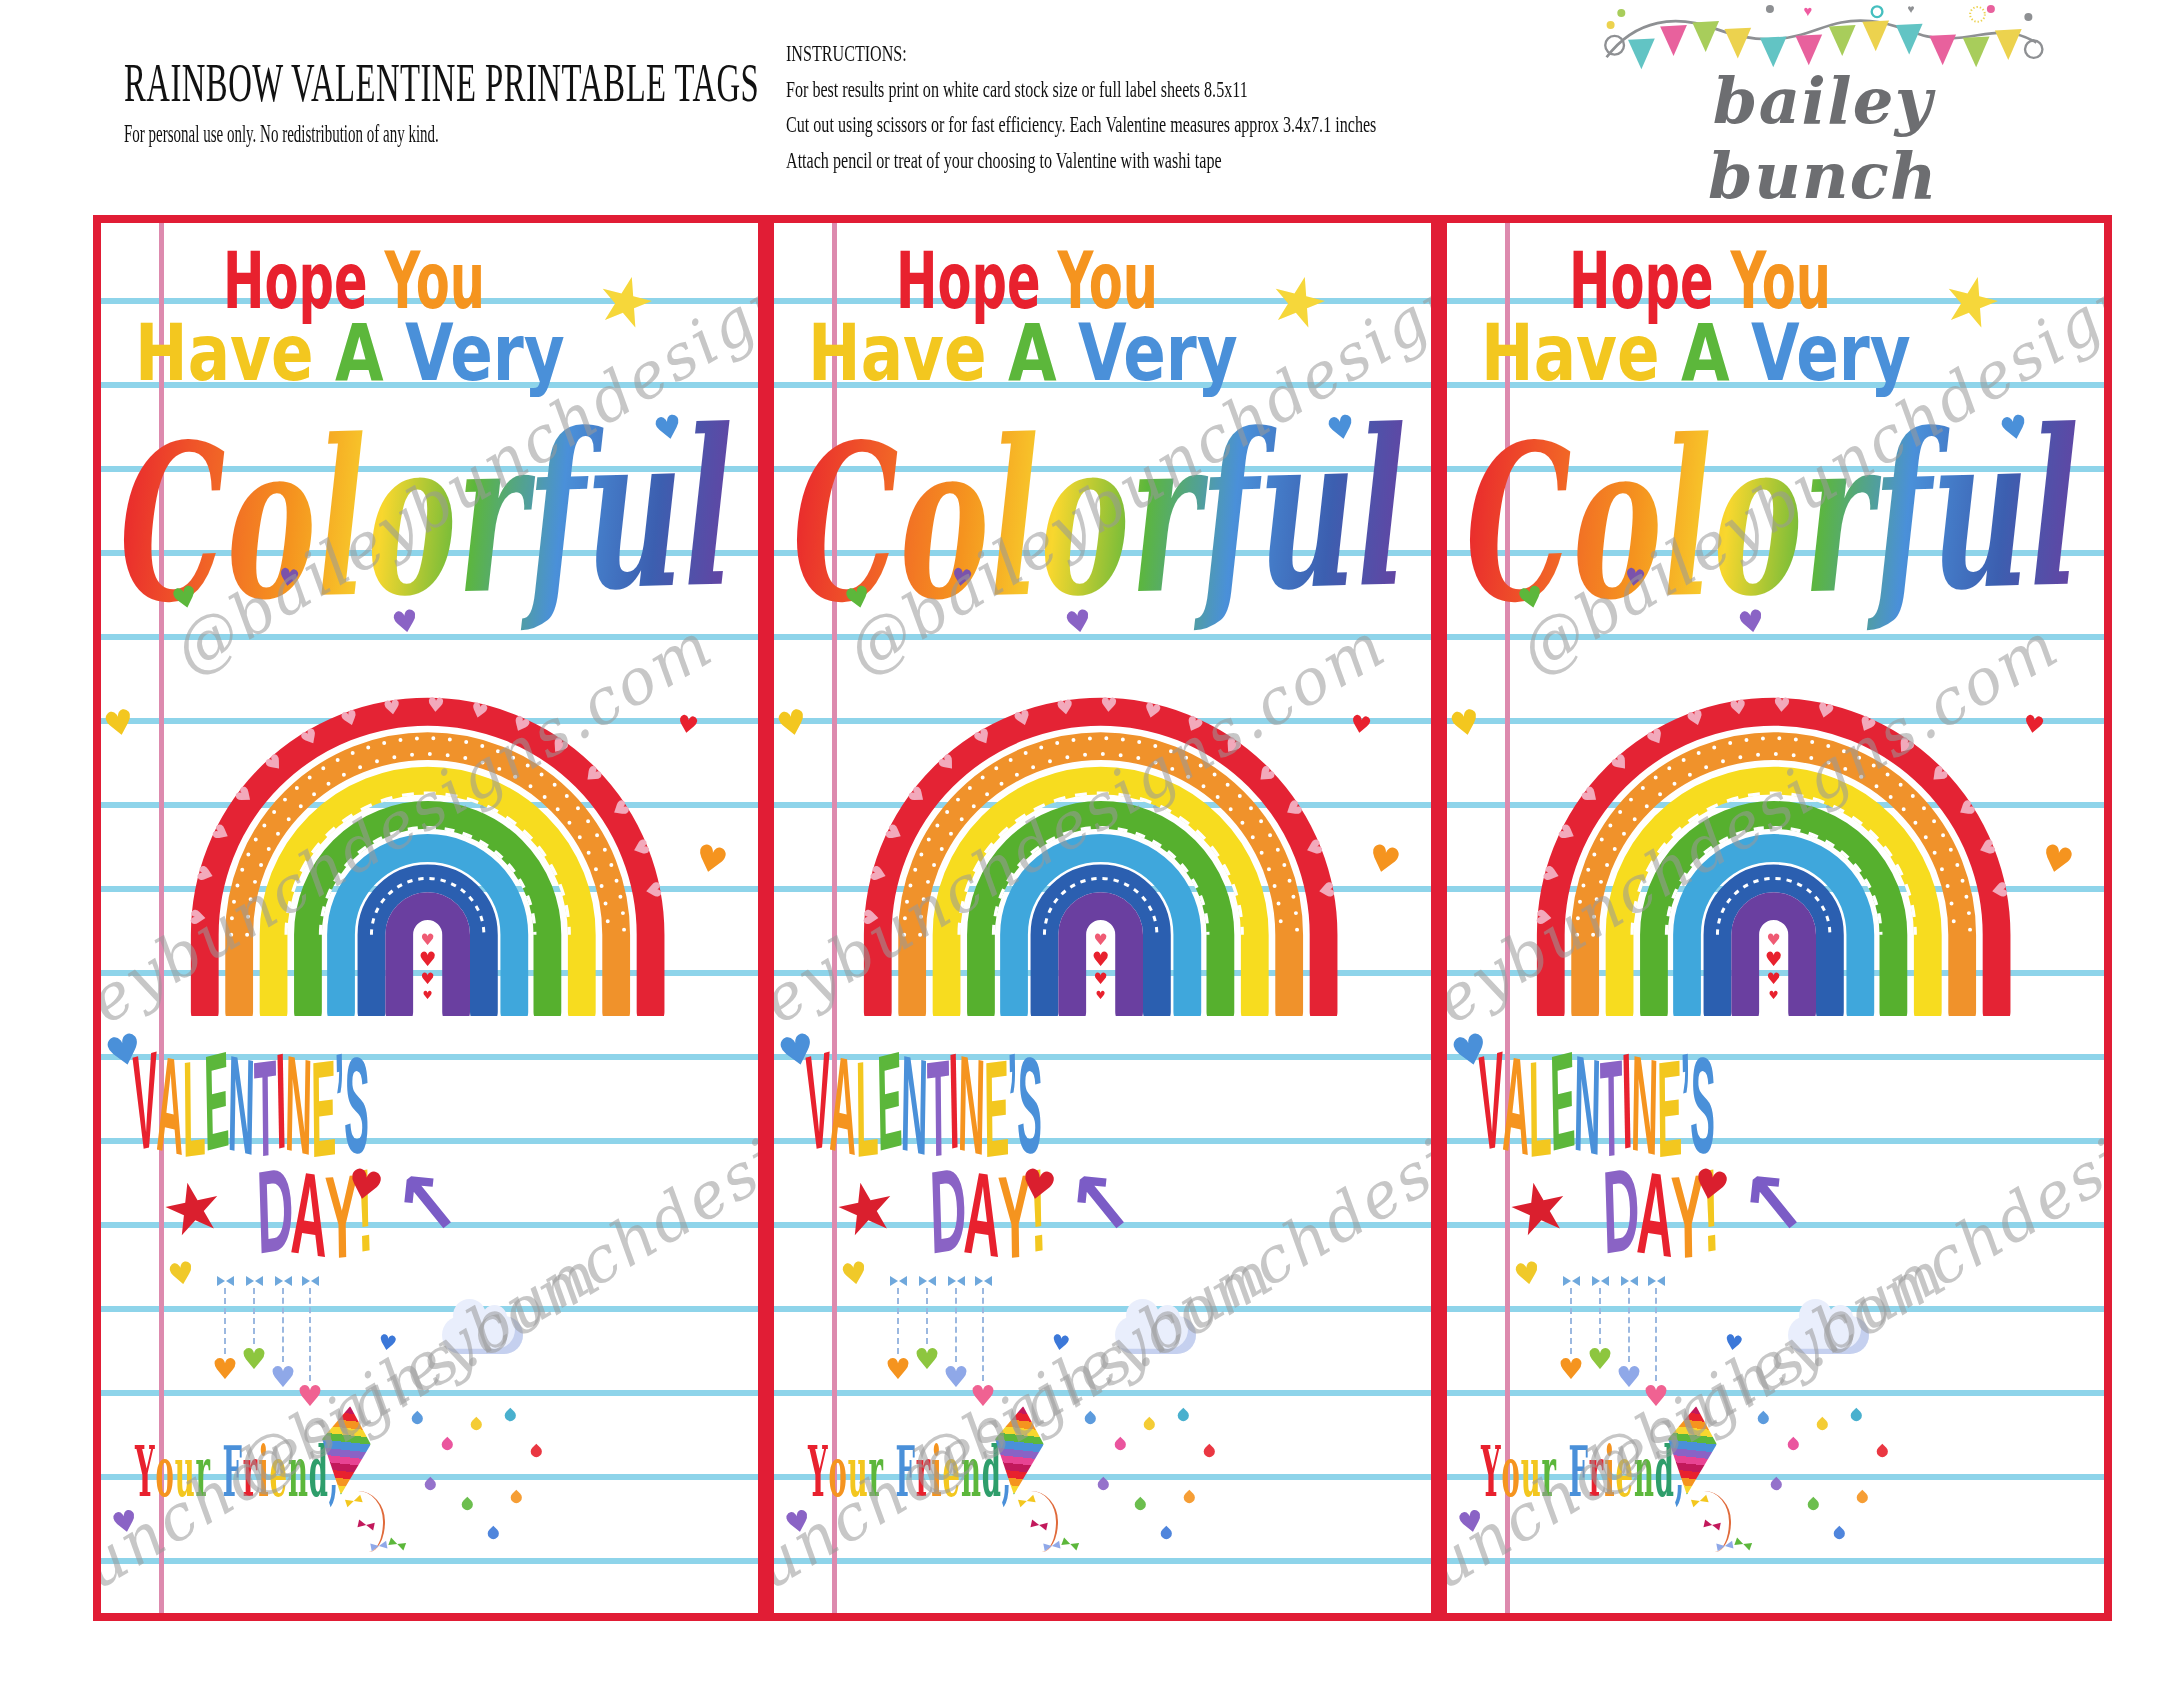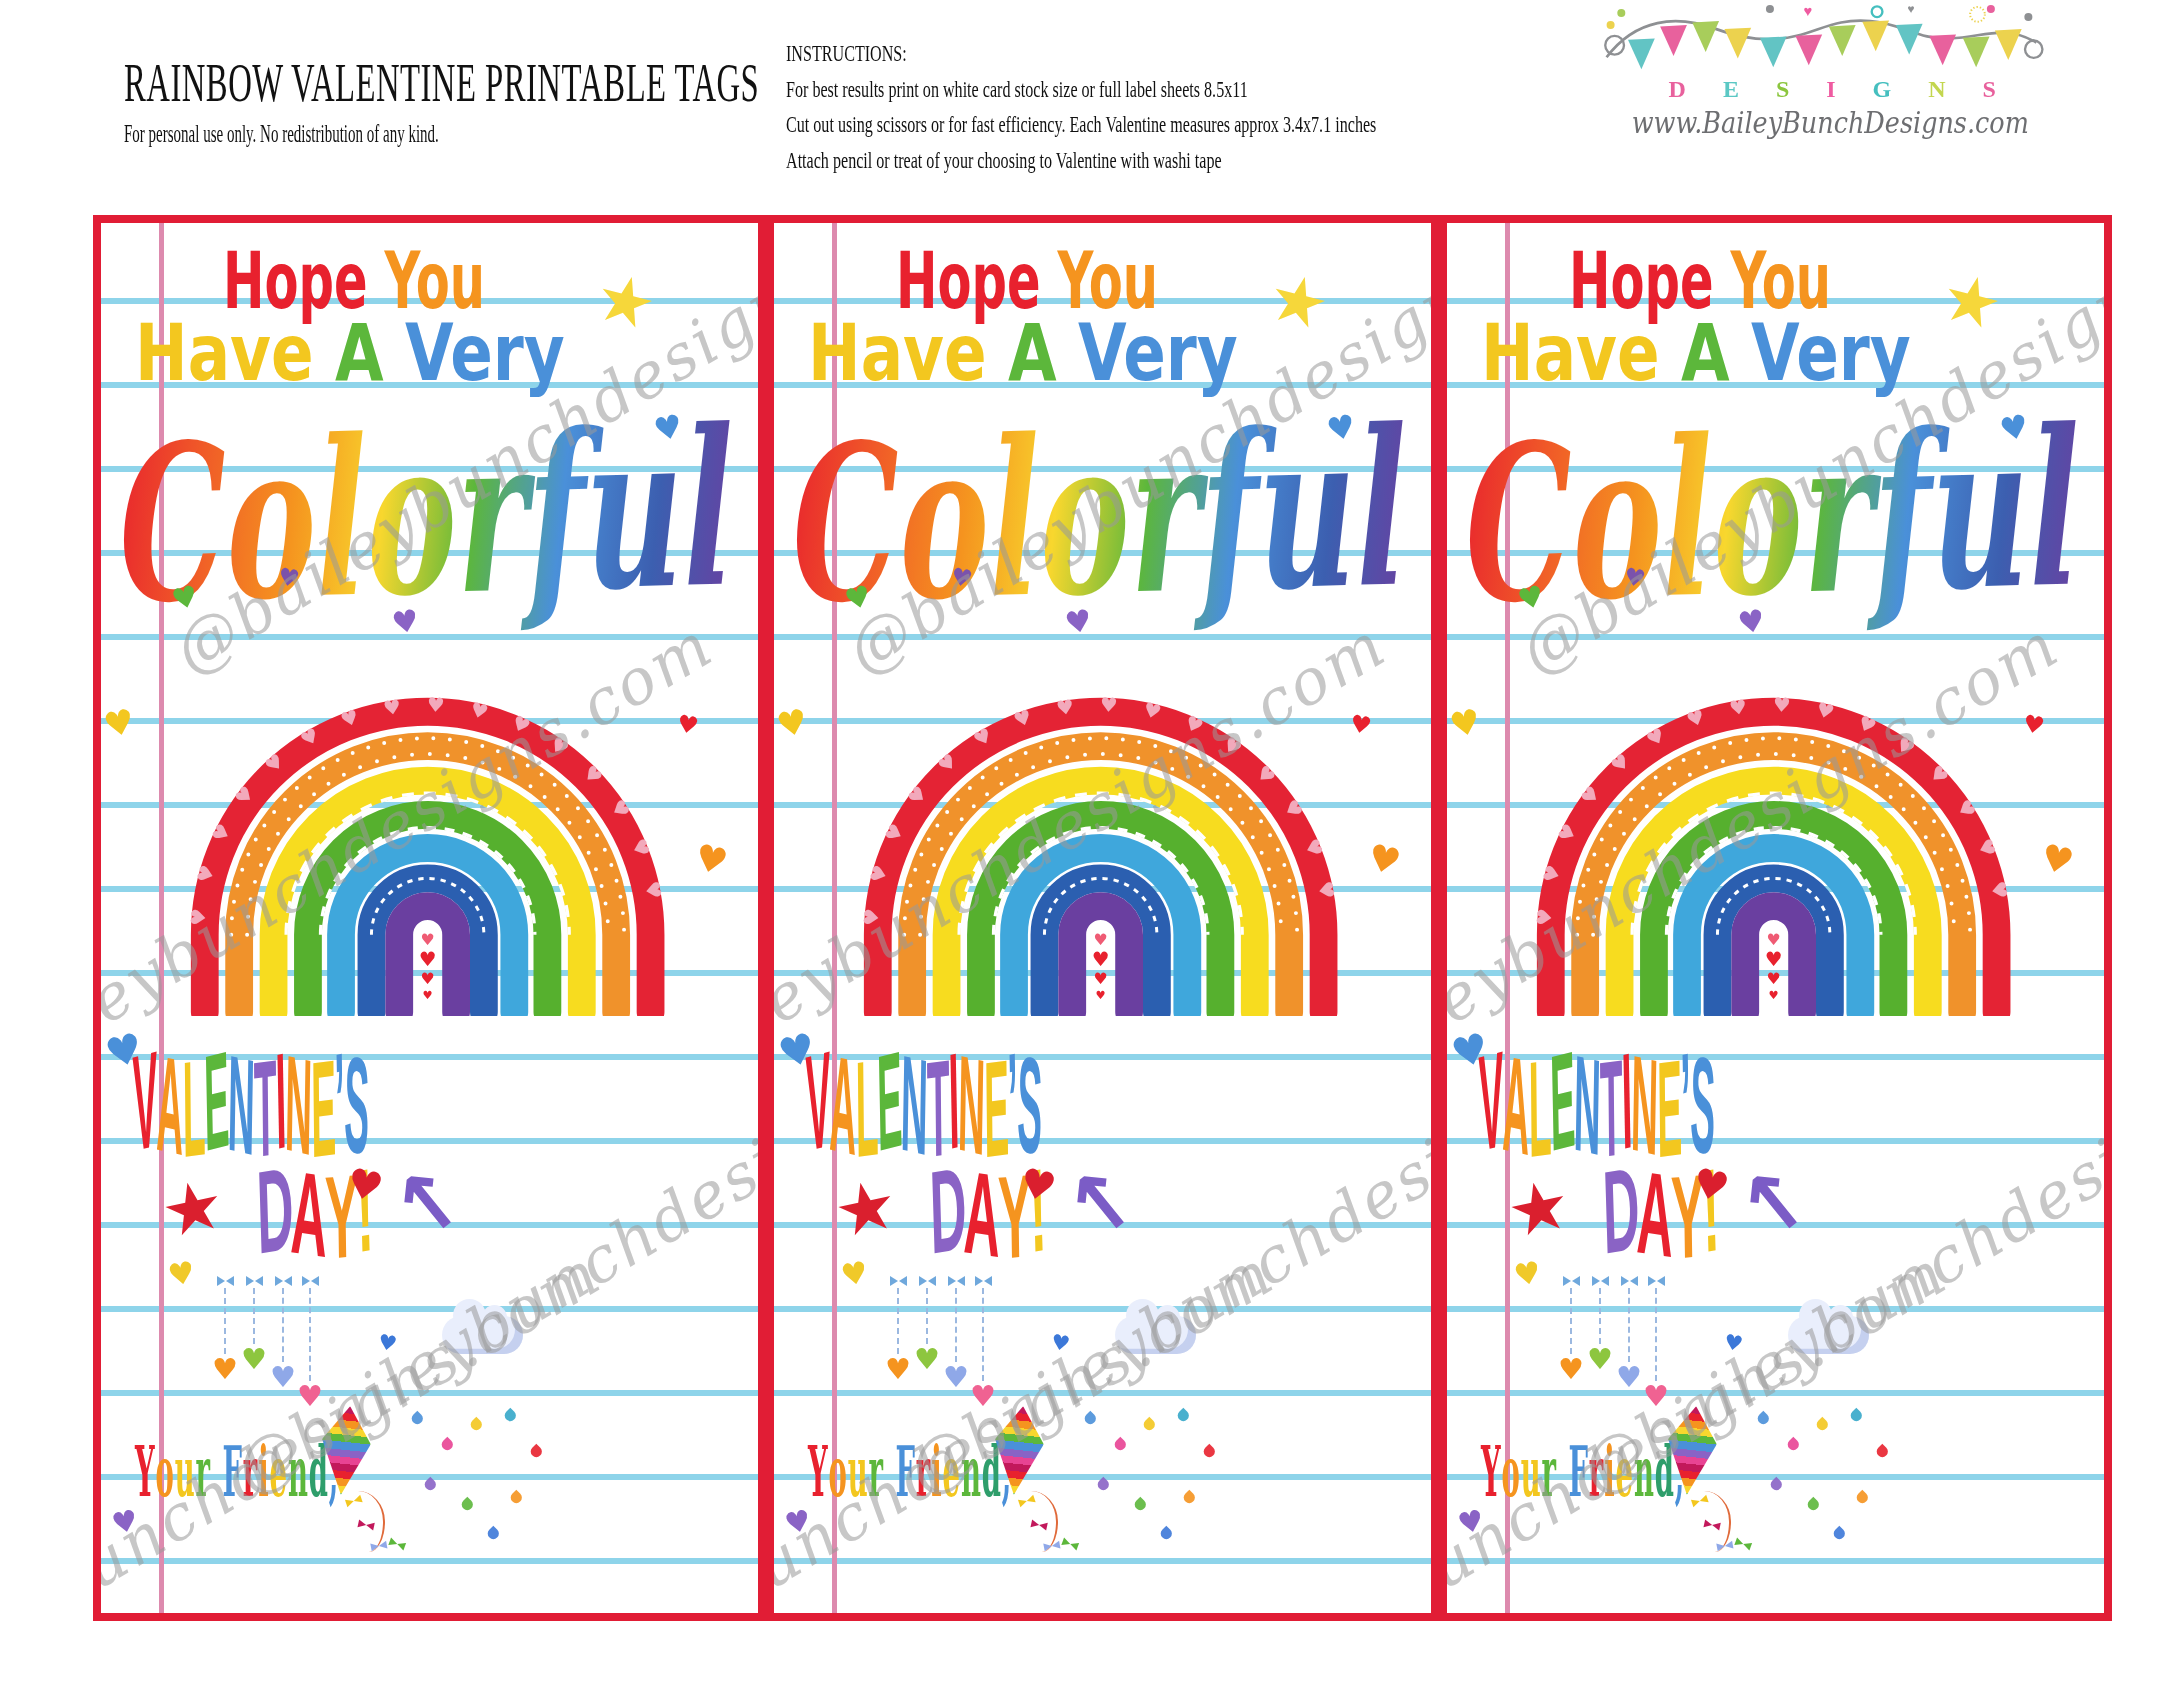--- a/index.html
+++ b/index.html
@@ -155,20 +155,21 @@
       <circle cx="28" cy="18" r="6" fill="#a8cd5b"></circle>
       <circle cx="12" cy="36" r="6" fill="#ecd24e"></circle>
       <circle cx="580" cy="12" r="6" fill="#e8619d"></circle>
       <circle cx="250" cy="12" r="6" fill="#8e9093"></circle>
       <circle cx="636" cy="24" r="6" fill="#8e9093"></circle>
       <circle cx="410" cy="16" r="8" fill="none" stroke="#45bfbf" stroke-width="3.5"></circle>
       <circle cx="560" cy="20" r="11" fill="none" stroke="#ecd24e" stroke-width="3" stroke-dasharray="2 3"></circle>
       <text x="300" y="22" font-size="22" fill="#ef5ba1">♥</text>
       <text x="455" y="18" font-size="18" fill="#8e9093">♥</text>
     </svg>
+  <div class="logo-name">bailey bunch</div>
   <div class="logo-designs letters"><span class="ch" style="color: rgb(232, 97, 157);">D</span><span class="ch" style="color: rgb(91, 200, 196);">E</span><span class="ch" style="color: rgb(140, 198, 63);">S</span><span class="ch" style="color: rgb(239, 91, 161);">I</span><span class="ch" style="color: rgb(69, 191, 191);">G</span><span class="ch" style="color: rgb(195, 214, 78);">N</span><span class="ch" style="color: rgb(232, 97, 157);">S</span></div>
   <div class="logo-site">www.BaileyBunchDesigns.com</div>
 </div>
 
 <div id="sheet">
   <div class="card">
     <div class="lines"></div>
     <div class="margin-line"></div>
 
     <div class="l1"><span class="w" style="color: rgb(232, 33, 46);">Hope</span><span class="w" style="color: rgb(245, 148, 31);">You</span></div>

